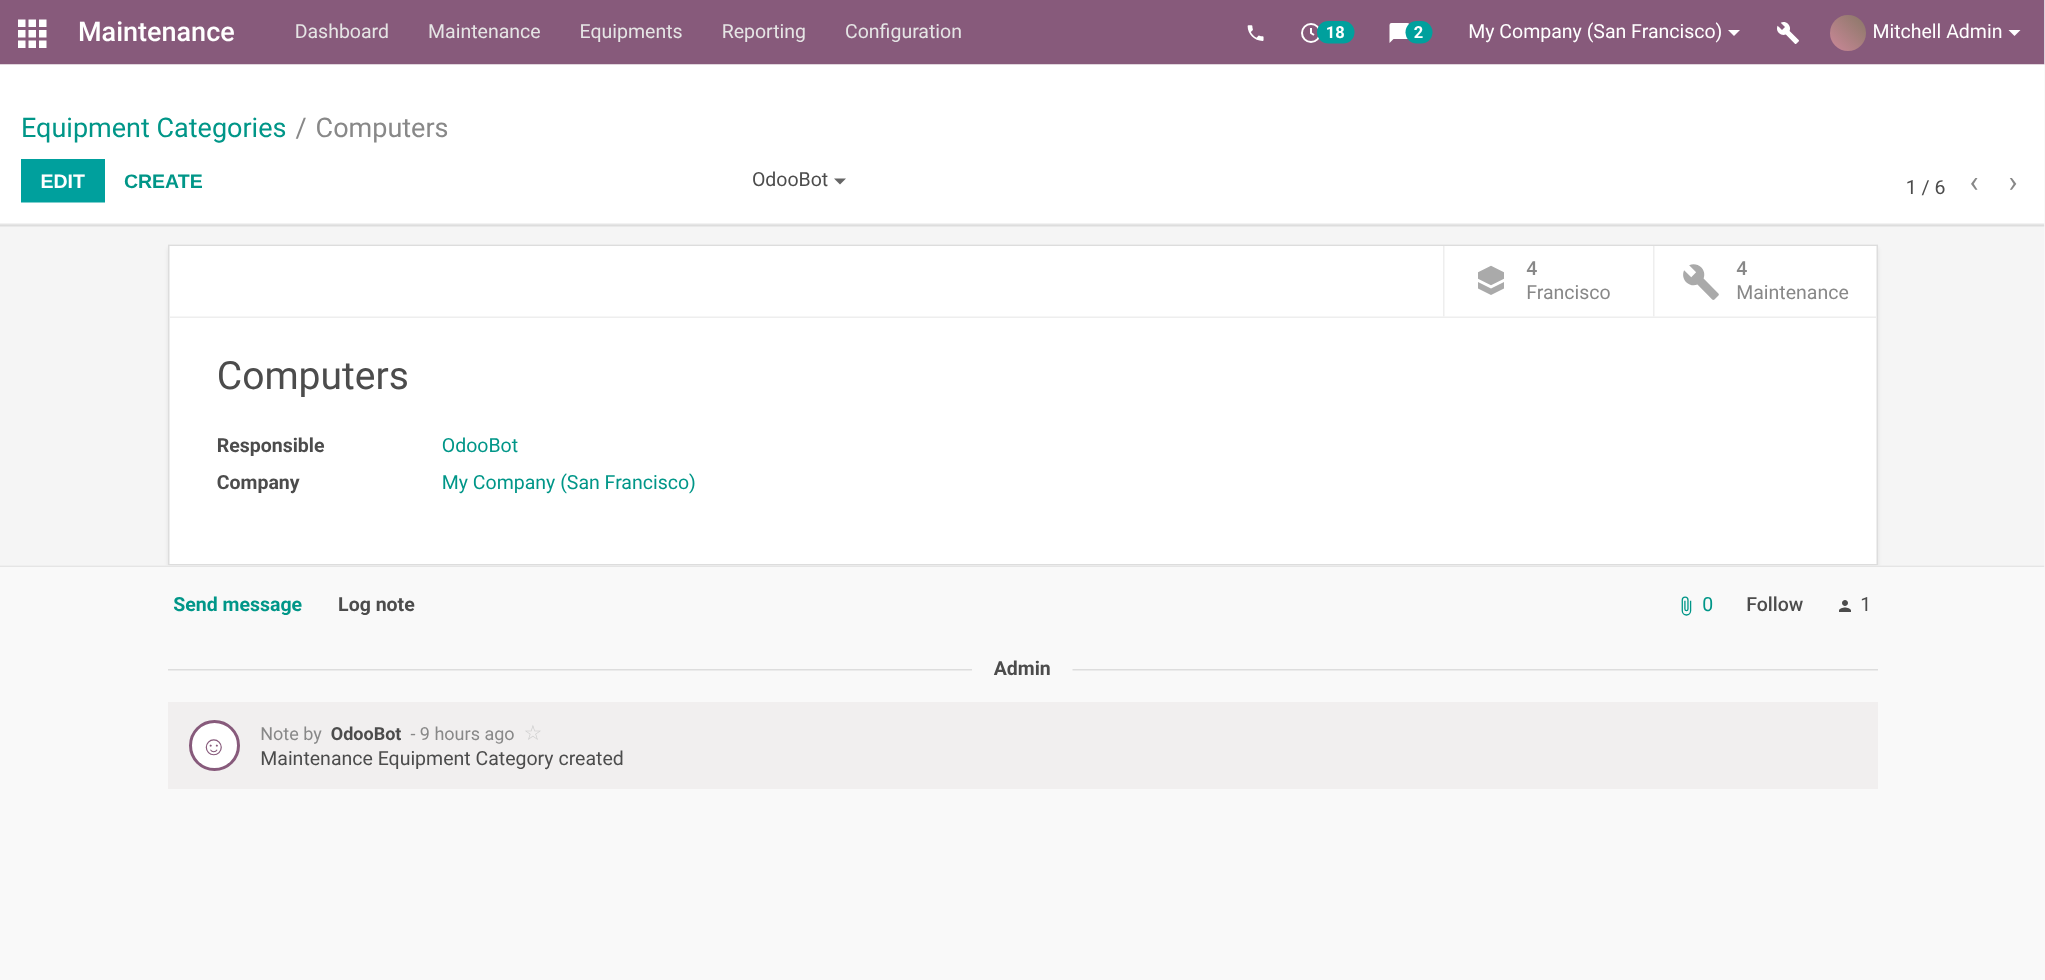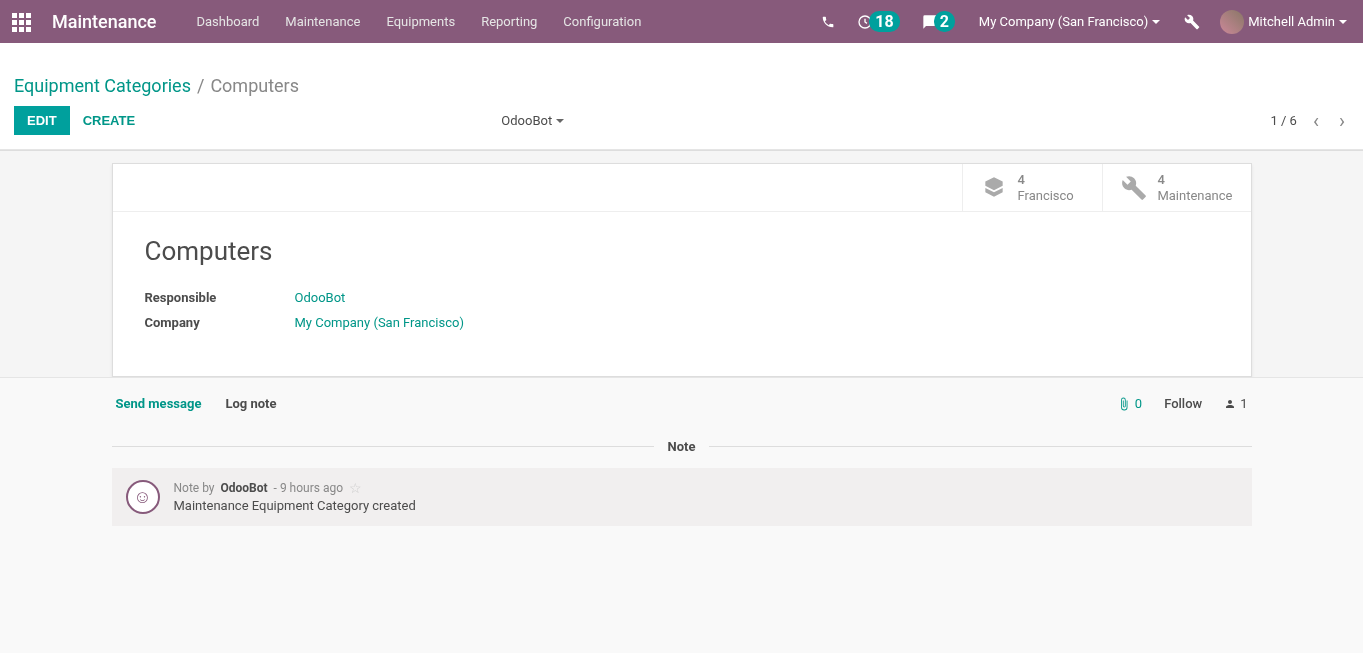--- a/index.html
+++ b/index.html
@@ -22,42 +22,42 @@
   grid-template-rows: repeat(3,5px); gap: 2px; cursor: pointer;
 }
 .apps-icon span { background: #fff; width:5px; height:5px; }
 .brand { font-size: 18px; font-weight: 500; margin: 0 28px 0 22px; }
 .nav-menu { display: flex; gap: 2px; }
 .nav-menu a { color: #e5e5e5; text-decoration: none; padding: 10px 12px; font-size: 13px; cursor: pointer; }
 .nav-spacer { flex: 1; }
 .nav-right { display: flex; align-items: center; gap: 10px; }
 .nav-icon { color: #fff; cursor: pointer; padding: 6px; display:flex; align-items:center; }
 .badge {
-  background: #00a09d; color: #fff; border-radius: 10px; font-size: 16px;
+  background: #00a09d; color: #fff; border-radius: 10px; font-size: 11px;
   padding: 1px 6px; font-weight: 700; margin-left: -4px;
 }
 .company-switch { cursor: pointer; padding: 0 8px; font-size: 13px; display:flex; align-items:center; gap:4px;}
 .caret { width:0; height:0; border-left:4px solid transparent; border-right:4px solid transparent; border-top:4px solid #fff; }
 .avatar { width: 24px; height: 24px; border-radius: 50%; background: linear-gradient(45deg,#c89,#876);}
 .user-menu { display:flex; align-items:center; gap:4px; cursor:pointer; padding: 0 4px;}
 
 .control-panel {
   background: #fff; border-bottom: 1px solid #e5e5e5;
   padding: 0 14px;
 }
 .breadcrumb-row { padding: 32px 0 4px 0; font-size: 18px; display:flex; align-items:center; gap:6px;}
 .breadcrumb-link { color: #009688; cursor:pointer; }
 .breadcrumb-sep { color: #888; }
 .breadcrumb-active { color: #888; }
 .actions-row { display:flex; align-items:center; padding: 6px 0 14px 0; }
 .btn { padding: 6px 12px; font-size: 13px; cursor:pointer; border:1px solid transparent; }
 .btn-primary { background:#00a09d; color:#fff; font-weight:600; }
 .btn-link { background:transparent; color:#009688; font-weight:600; }
 .action-dropdown { margin-left: auto; margin-right: auto; display:flex; align-items:center; gap:4px; color:#4c4c4c; cursor:pointer; font-size:13px;}
-.pager { margin-left:auto; display:flex; align-items:center; gap:12px; color:#4c4c4c;}
+.pager { margin-left:auto; display:flex; align-items:flex-end; gap:12px; color:#4c4c4c;}
 .pager-nav { font-size:20px; color:#888; cursor:pointer; padding: 0 4px;}
 
 .content-wrap { background:#f5f5f5; border-top:1px solid #ddd; padding:12px 0 0 0;}
 .form-sheet {
   width: 1140px; margin: 0 auto; background:#fff; border:1px solid #ddd;
   box-shadow: 0 2px 3px rgba(0,0,0,0.08);
 }
 .stat-buttons { display:flex; justify-content:flex-end; border-bottom:1px solid #eee; }
 .stat-btn {
   border-left:1px solid #eee; padding:8px 18px; display:flex; align-items:center; gap:10px;
@@ -235,21 +235,21 @@
       <span class="follow">Follow</span>
       <div class="followers">
         <svg width="12" height="12" viewBox="0 0 24 24" fill="#4c4c4c">
             <path d="M12 12c2.2 0 4-1.8 4-4s-1.8-4-4-4-4 1.8-4 4 1.8 4 4 4zm0 2c-2.7 0-8 1.3-8 4v2h16v-2c0-2.7-5.3-4-8-4z"></path>
           </svg>
         <span>1</span>
       </div>
     </div>
     <div class="sep-line">
       <div class="line"></div>
-      <div class="label">Note</div>
+      <div class="label">Admin</div>
       <div class="line"></div>
     </div>
     <div class="msg">
       <div class="msg-avatar">☺</div>
       <div class="msg-body">
         <div class="msg-header">
           <span>Note by</span>
           <span class="msg-author">OdooBot</span>
           <span>- 9 hours ago</span>
           <span class="msg-star">☆</span>

